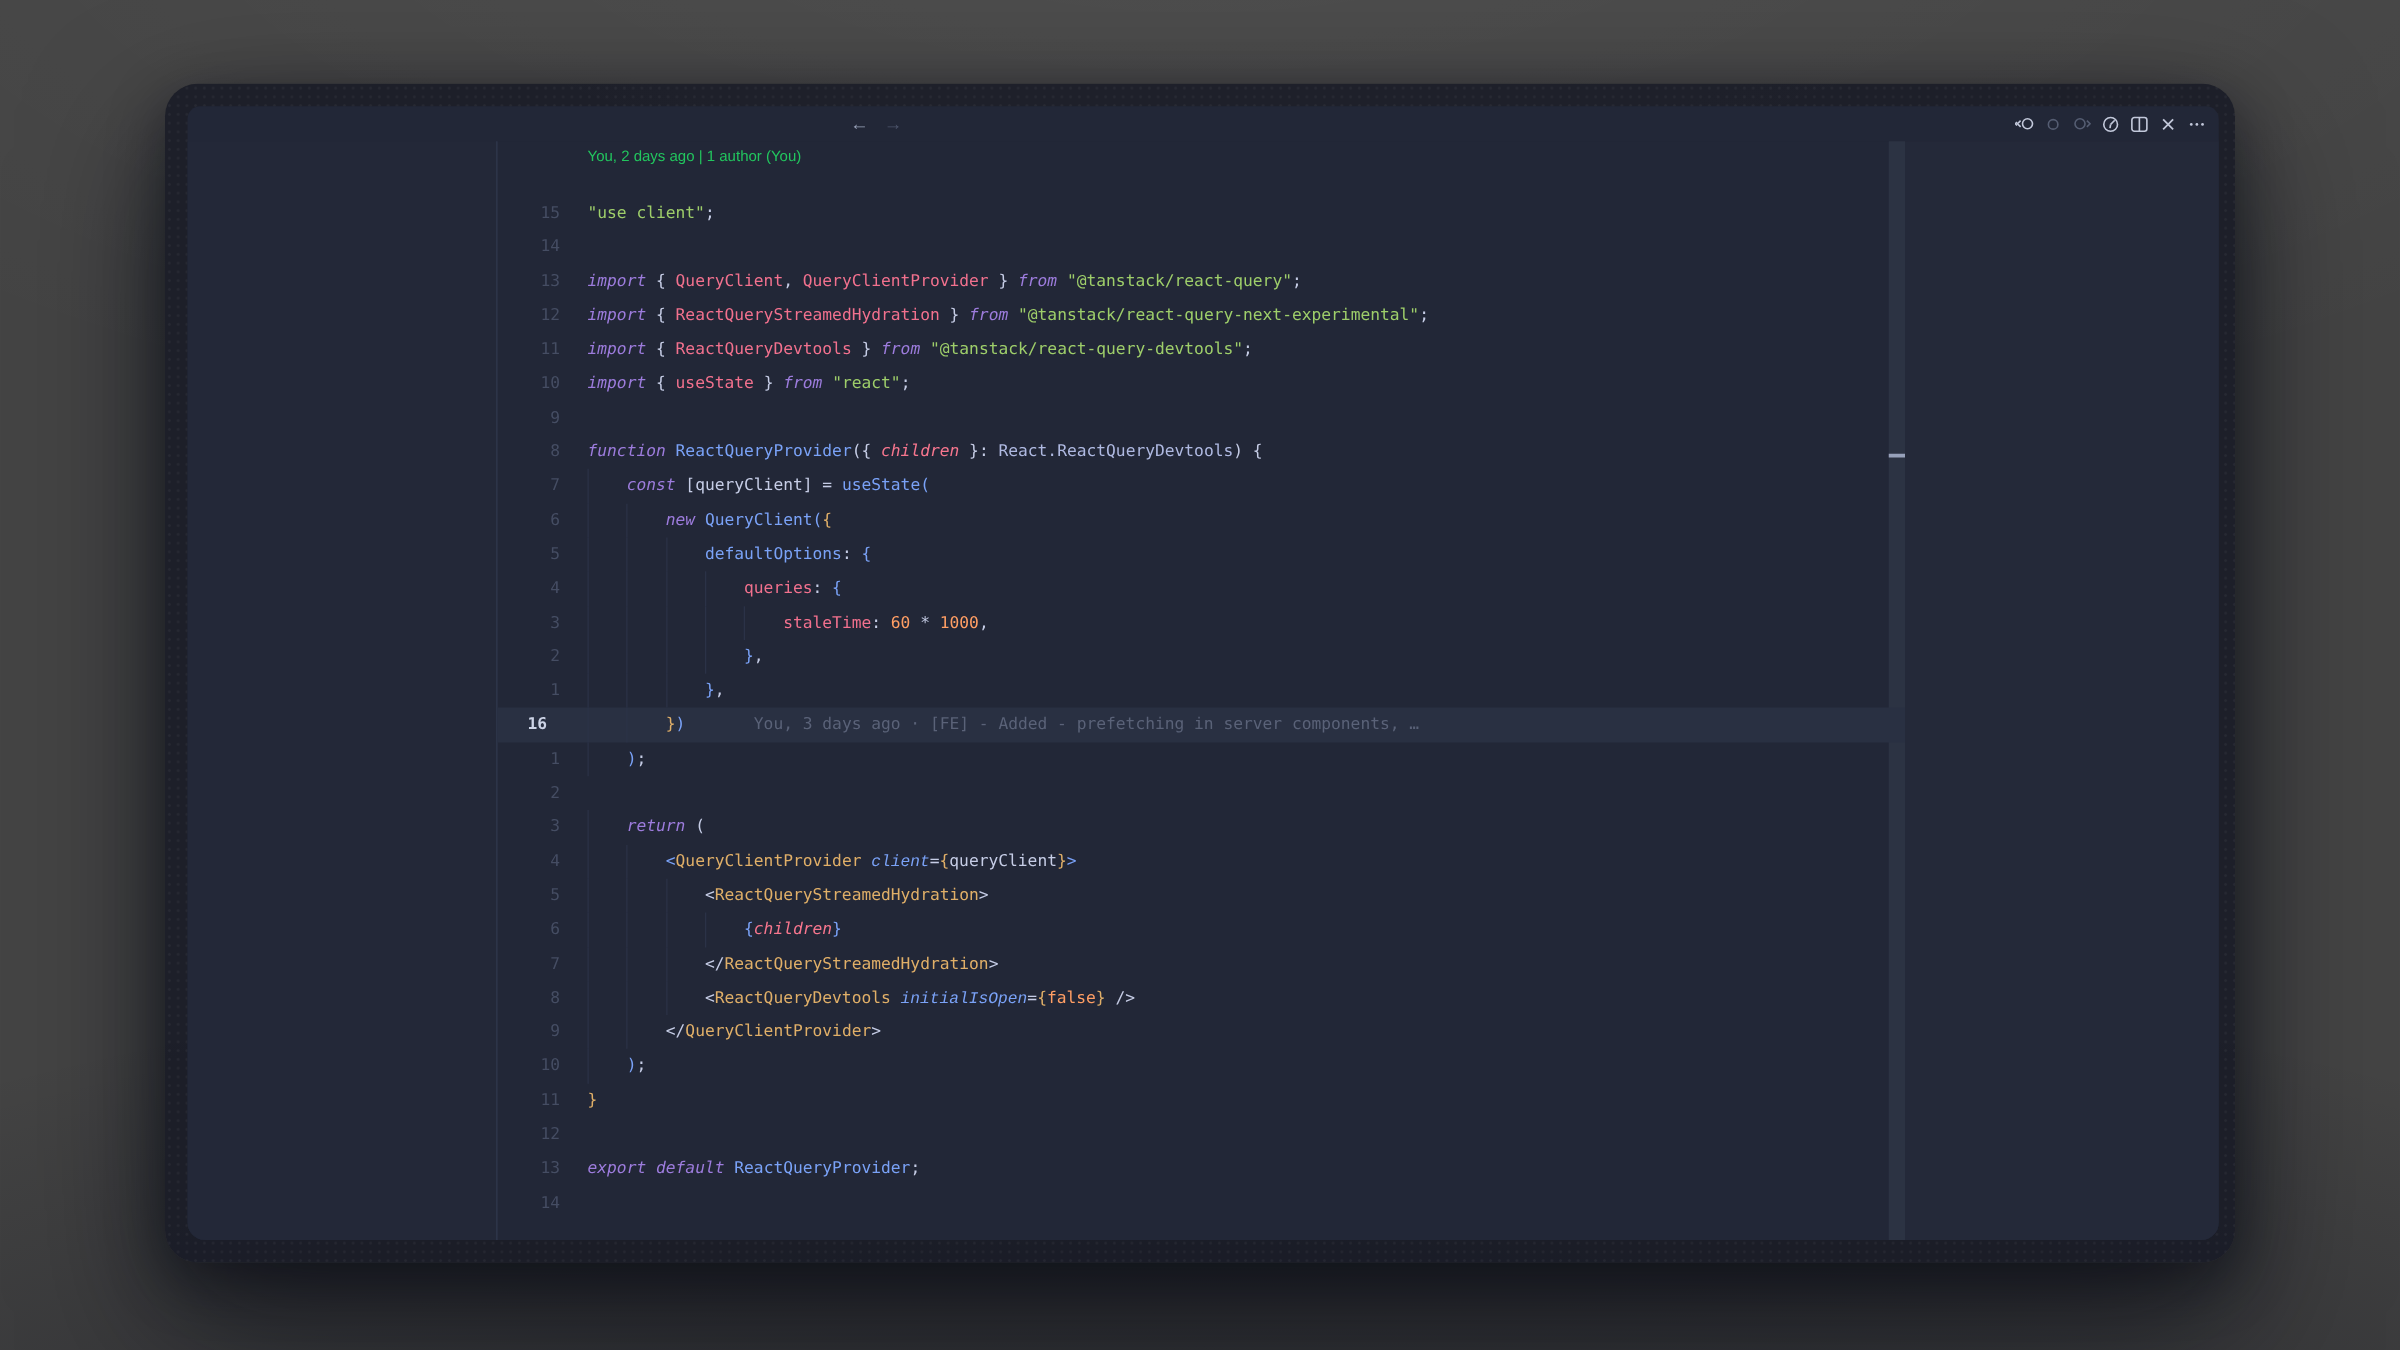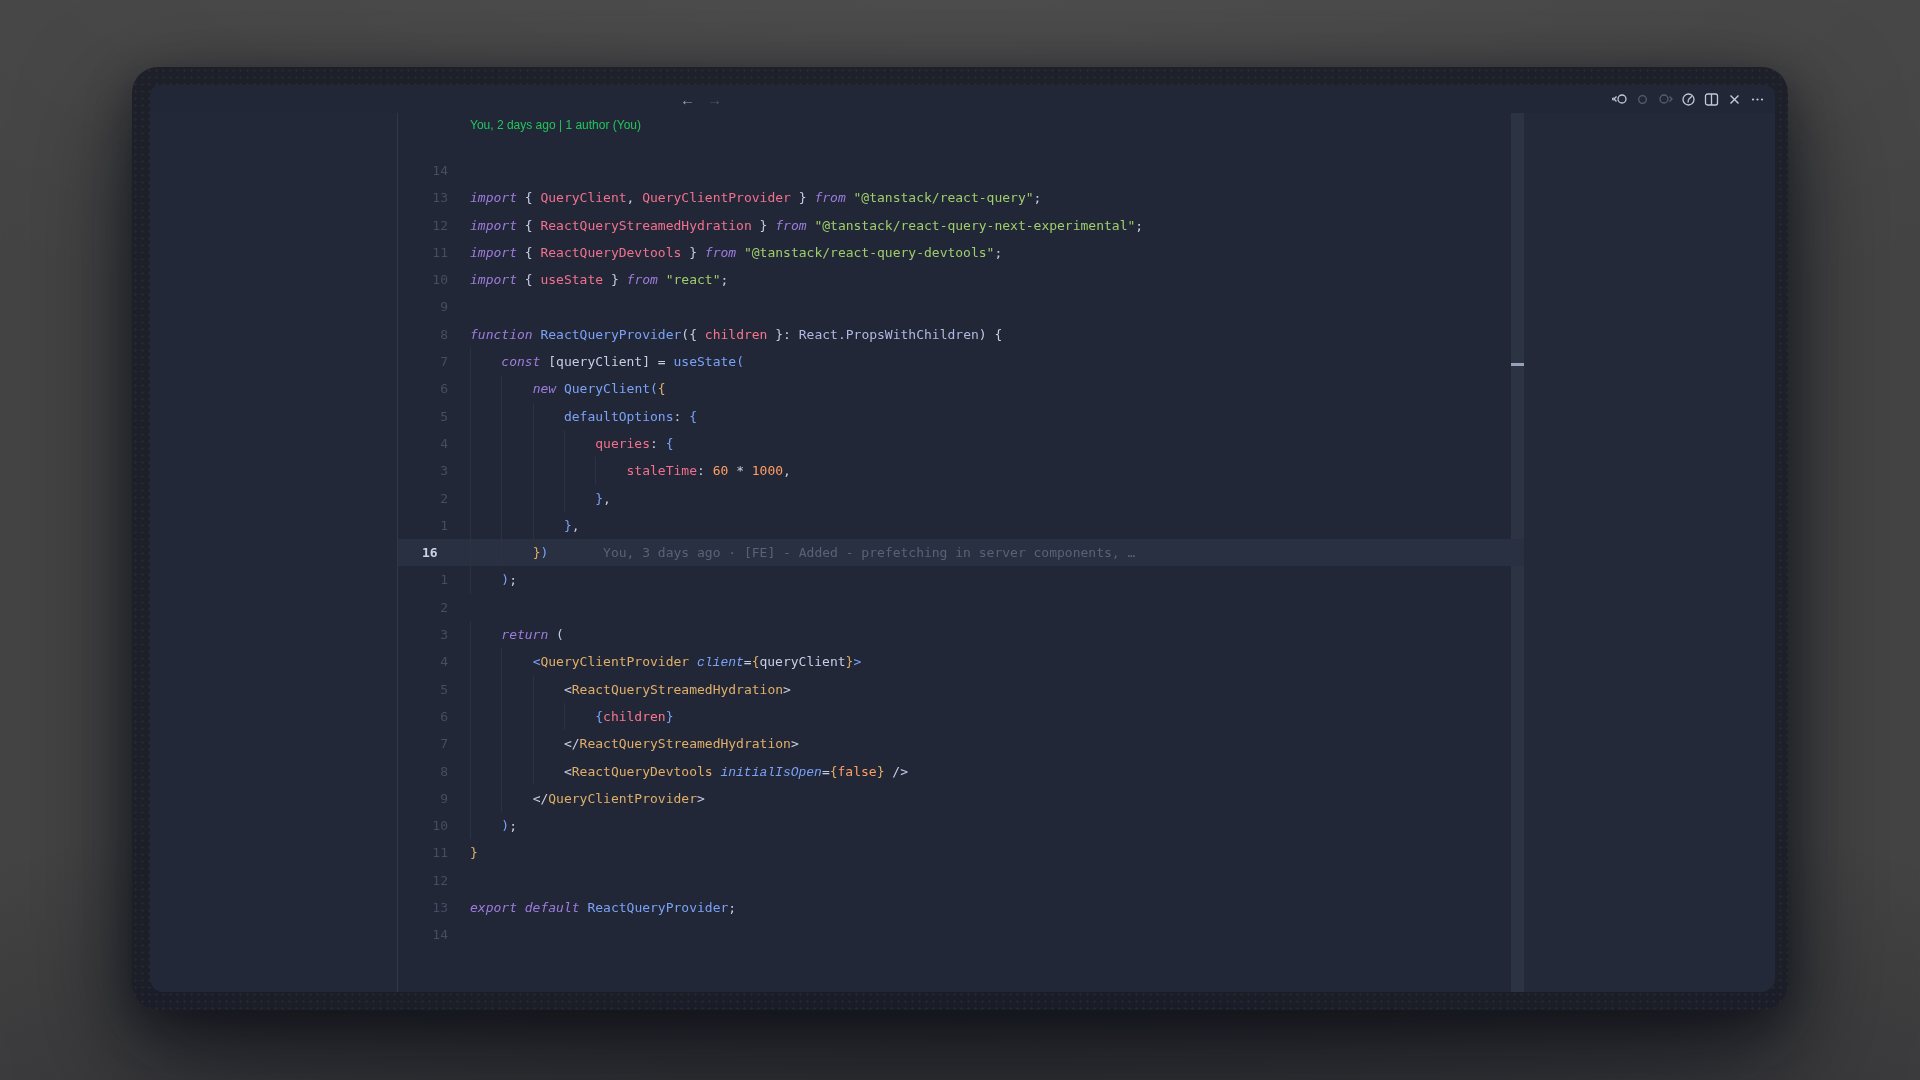--- a/index.html
+++ b/index.html
@@ -49,21 +49,21 @@
   .code-text{position:relative;flex:1;font-family:"DejaVu Sans Mono",monospace;font-size:13px;
     line-height:27.3px;white-space:pre;color:var(--tok-fg);}
   .guide{position:absolute;top:0;bottom:0;width:1px;background:#2b3247;}
   .tok-kw{color:var(--tok-kw);font-style:italic;}
   .tok-comp{color:var(--tok-comp);}
   .tok-str{color:var(--tok-str);}
   .tok-fn{color:var(--tok-fn);}
   .tok-num{color:var(--tok-num);}
   .tok-tag{color:var(--tok-tag);}
   .tok-attr{color:var(--tok-attr);font-style:italic;font-family:Liberation Mono, monospace;}
-  .tok-param{color:var(--tok-param);}
+  .tok-param{color:var(--tok-param);font-style:italic;}
   .tok-type{color:var(--tok-type);}
   .tok-fg{color:var(--tok-fg);}
   .tok-pb{color:var(--tok-pb);}
   .tok-py{color:var(--tok-py);}
   .inline-blame{color:var(--tok-dim);margin-left:7ch;margin-top:26px;}
 </style>
 </head>
 <body>
 
 <div class="desktop">
@@ -125,20 +125,24 @@
 
       <div class="editor">
         <div class="left-margin"></div>
         <div class="right-margin"></div>
         <div class="scrollbar-track">
           <div class="scroll-marker"></div>
         </div>
         <div class="blame-header">You, 2 days ago | 1 author (You)</div>
         <div class="lines">
             <div class="code-row">
+              <span class="gutter-num">15</span>
+              <span class="code-text"><span class="tok-str">"use client"</span><span class="tok-fg">;</span></span>
+            </div>
+            <div class="code-row">
               <span class="gutter-num">14</span>
               <span class="code-text"></span>
             </div>
             <div class="code-row">
               <span class="gutter-num">13</span>
               <span class="code-text"><span class="tok-kw">import</span><span class="tok-fg"> { </span><span class="tok-comp">QueryClient</span><span class="tok-fg">, </span><span class="tok-comp">QueryClientProvider</span><span class="tok-fg"> } </span><span class="tok-kw">from</span><span class="tok-fg"> </span><span class="tok-str">"@tanstack/react-query"</span><span class="tok-fg">;</span></span>
             </div>
             <div class="code-row">
               <span class="gutter-num">12</span>
               <span class="code-text"><span class="tok-kw">import</span><span class="tok-fg"> { </span><span class="tok-comp">ReactQueryStreamedHydration</span><span class="tok-fg"> } </span><span class="tok-kw">from</span><span class="tok-fg"> </span><span class="tok-str">"@tanstack/react-query-next-experimental"</span><span class="tok-fg">;</span></span>
@@ -150,21 +154,21 @@
             <div class="code-row">
               <span class="gutter-num">10</span>
               <span class="code-text"><span class="tok-kw">import</span><span class="tok-fg"> { </span><span class="tok-comp">useState</span><span class="tok-fg"> } </span><span class="tok-kw">from</span><span class="tok-fg"> </span><span class="tok-str">"react"</span><span class="tok-fg">;</span></span>
             </div>
             <div class="code-row">
               <span class="gutter-num">9</span>
               <span class="code-text"></span>
             </div>
             <div class="code-row">
               <span class="gutter-num">8</span>
-              <span class="code-text"><span class="tok-kw">function</span><span class="tok-fg"> </span><span class="tok-fn">ReactQueryProvider</span><span class="tok-fg">({ </span><span class="tok-param">children</span><span class="tok-fg"> }: </span><span class="tok-type">React.PropsWithChildren</span><span class="tok-fg">) {</span></span>
+              <span class="code-text"><span class="tok-kw">function</span><span class="tok-fg"> </span><span class="tok-fn">ReactQueryProvider</span><span class="tok-fg">({ </span><span class="tok-param">children</span><span class="tok-fg"> }: </span><span class="tok-type">React.ReactQueryDevtools</span><span class="tok-fg">) {</span></span>
             </div>
             <div class="code-row">
               <span class="gutter-num">7</span>
               <span class="code-text"><span class="guide" style="left: 0ch;"></span><span>    </span><span class="tok-kw">const</span><span class="tok-fg"> [queryClient] = </span><span class="tok-fn">useState</span><span class="tok-pb">(</span></span>
             </div>
             <div class="code-row">
               <span class="gutter-num">6</span>
               <span class="code-text"><span class="guide" style="left: 0ch;"></span><span class="guide" style="left: 4ch;"></span><span>        </span><span class="tok-kw">new</span><span class="tok-fg"> </span><span class="tok-fn">QueryClient</span><span class="tok-pb">(</span><span class="tok-py">{</span></span>
             </div>
             <div class="code-row">

